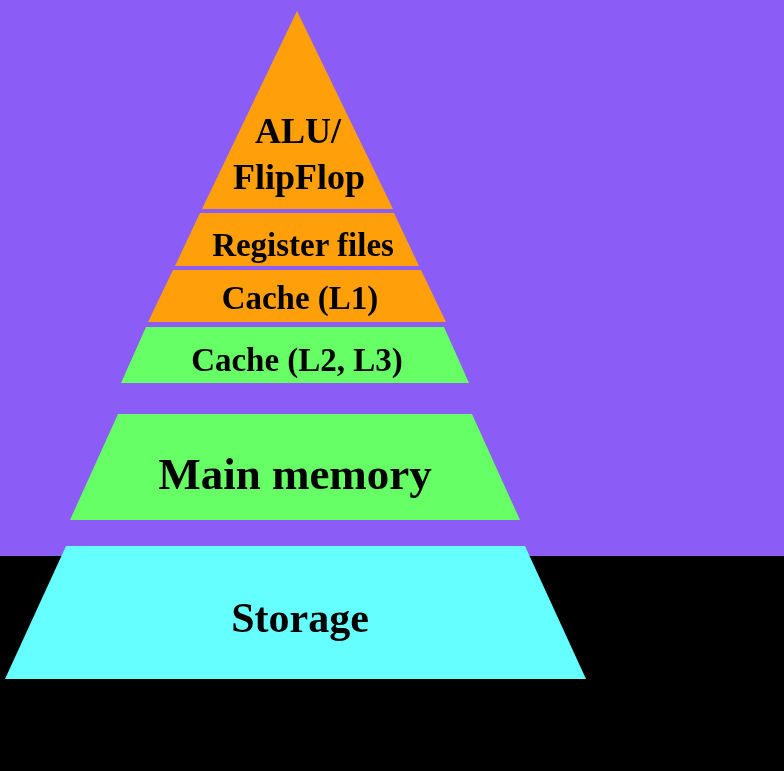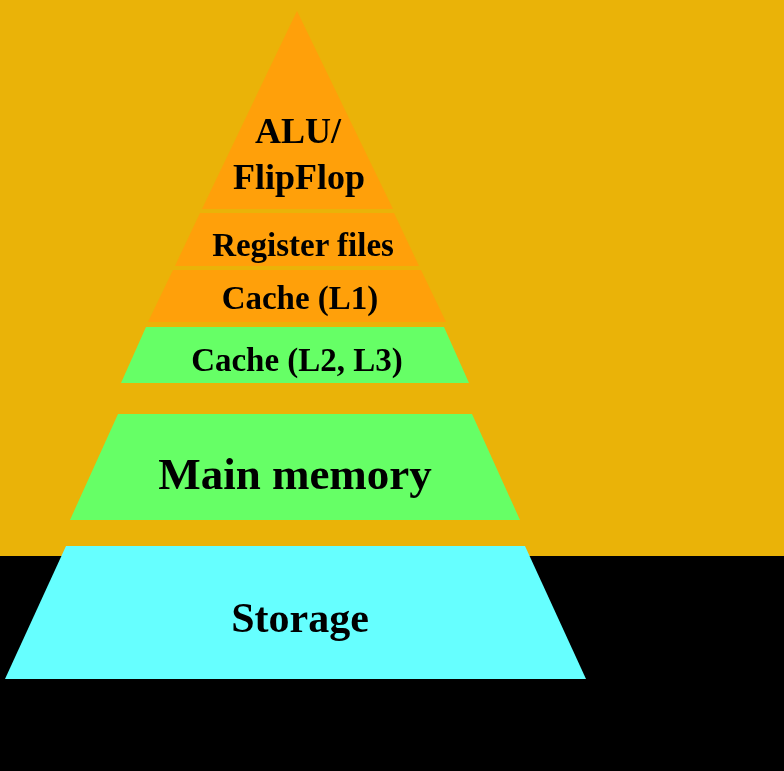--- a/index.html
+++ b/index.html
@@ -7,21 +7,21 @@
     padding: 0;
     width: 784px;
     height: 771px;
     overflow: hidden;
   }
   body { background: #000; }
   .stage {
     position: relative;
     width: 784px;
     height: 556px;
-    background: #eab308;
+    background: #8b5cf6;
   }
   svg.pyramid {
     display: block;
     width: 784px;
     height: 771px;
     font-family: "Liberation Serif", "DejaVu Serif", serif;
   }
   svg.pyramid text {
     font-weight: bold;
     fill: #000000;

